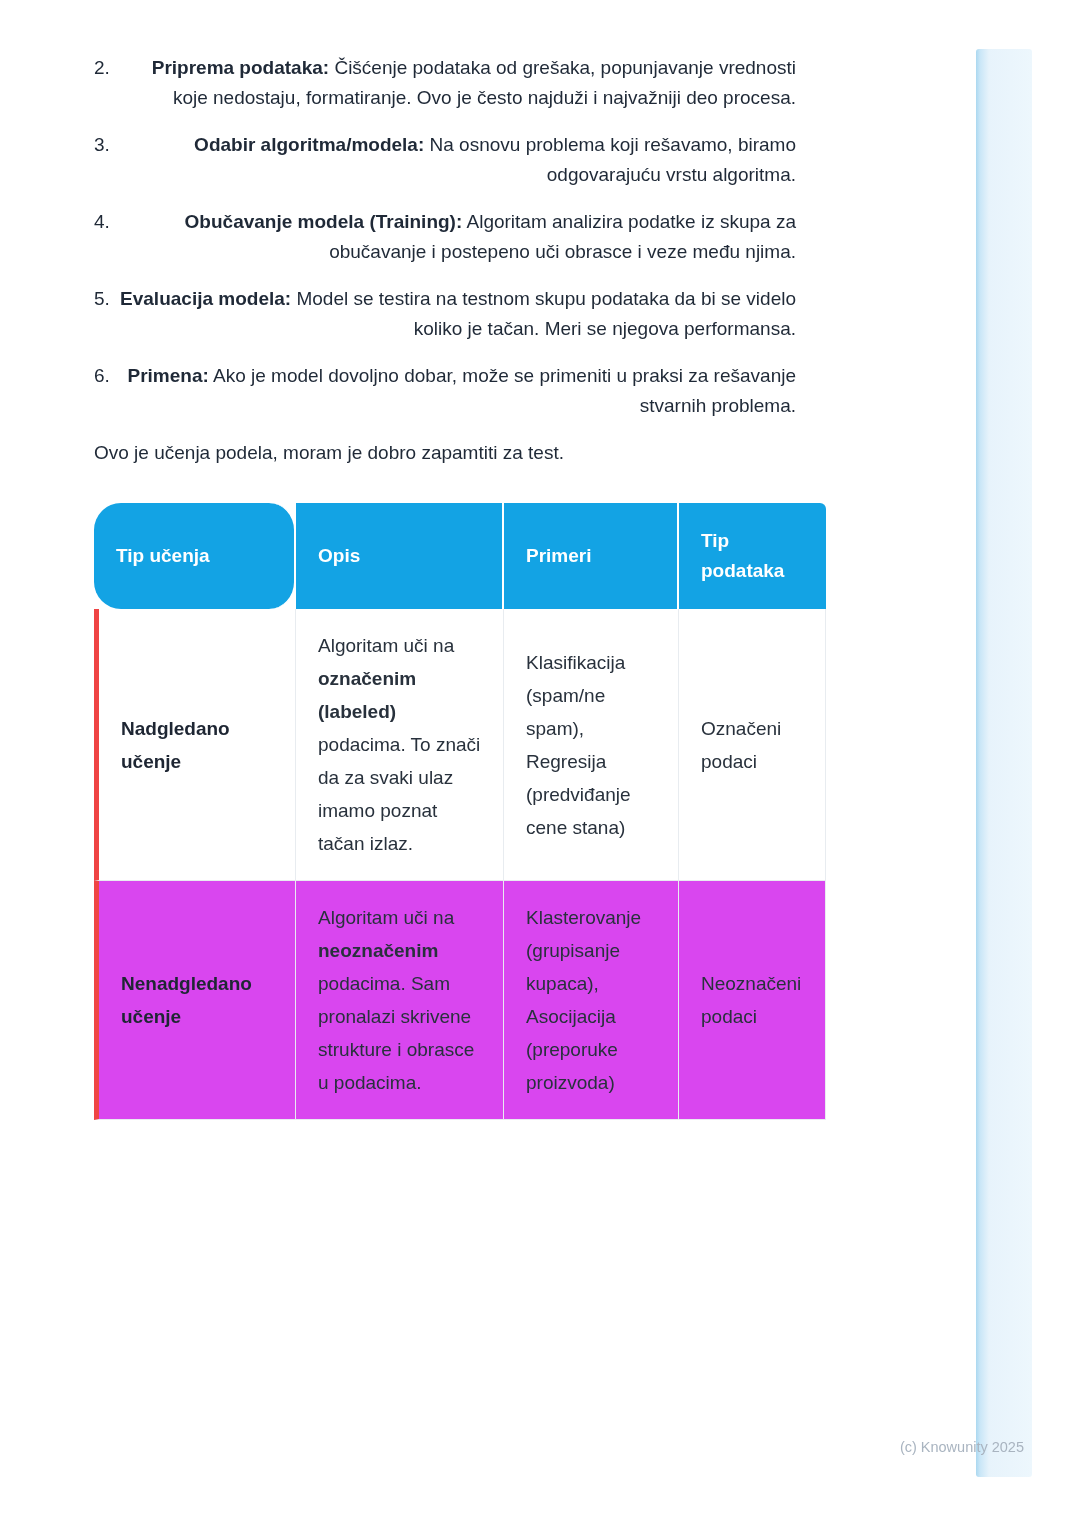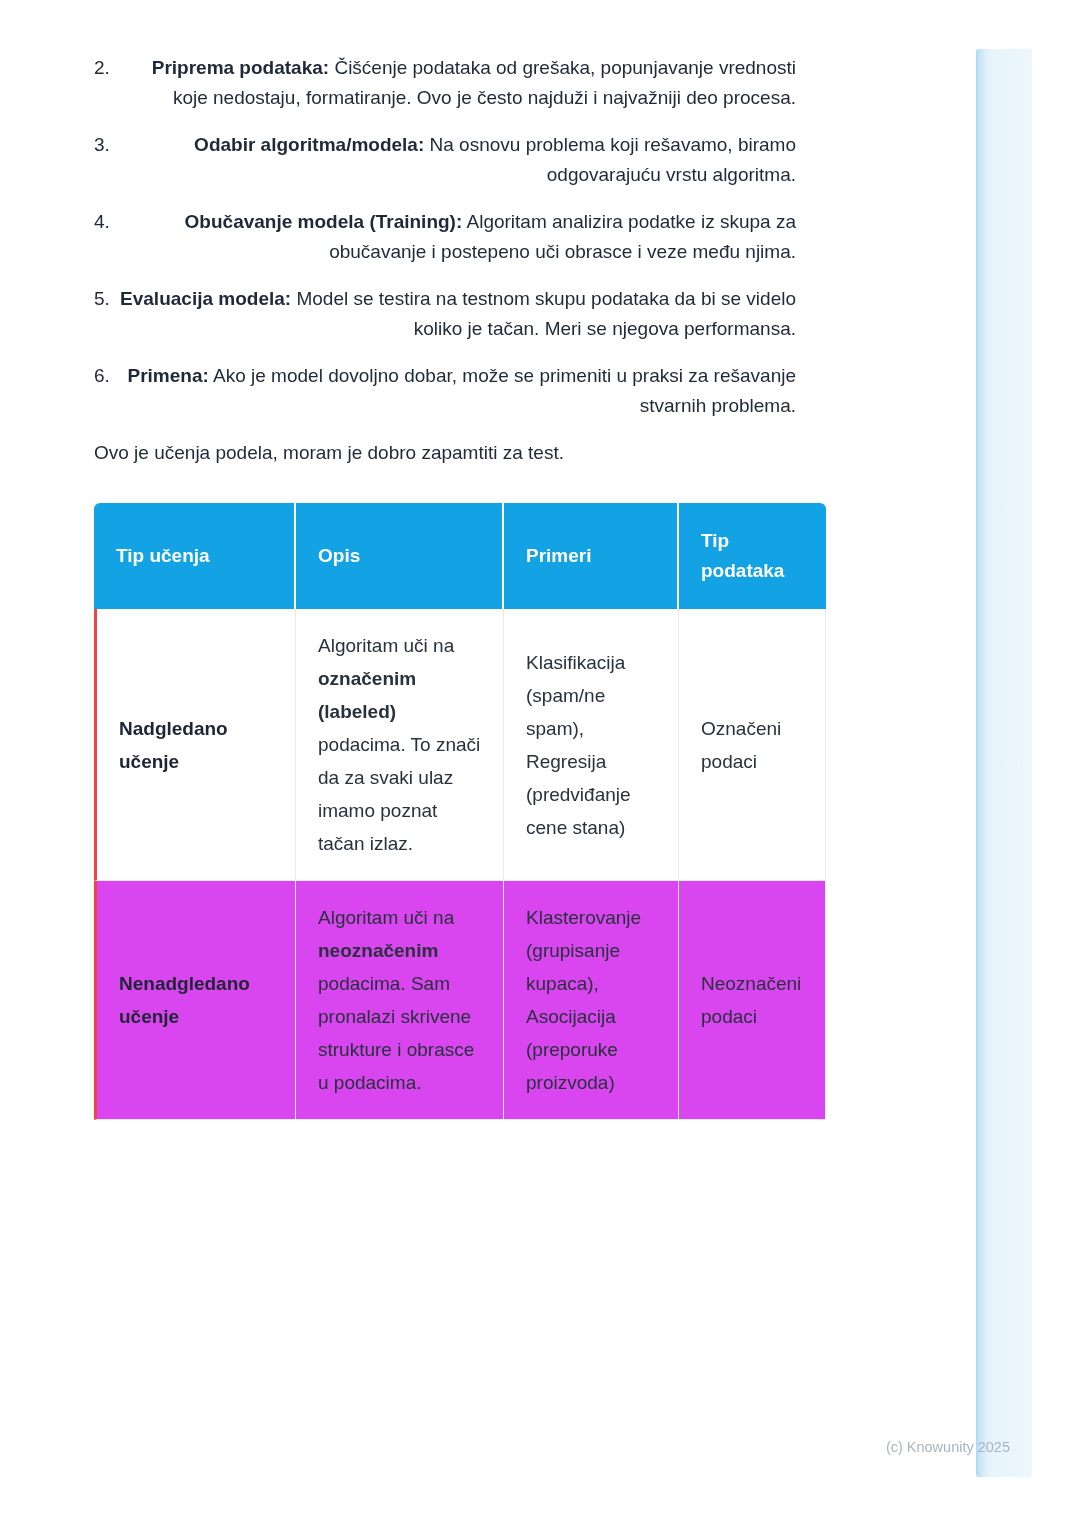--- a/index.html
+++ b/index.html
@@ -53,44 +53,44 @@
     color: #ffffff;
     font-weight: 700;
     text-align: left;
     vertical-align: middle;
     height: 106px;
     padding: 20px 14px 20px 22px;
     border-right: 2px solid #ffffff;
     line-height: 30px;
   }
   table.ml-table th:last-child { border-right: none; border-top-right-radius: 6px; }
-  table.ml-table th:first-child { border-top-left-radius: 6px; }
+  table.ml-table th:first-child { border-top-left-radius: 6px; border-radius: 27px; }
   table.ml-table td {
     padding: 20px 14px 20px 22px;
     vertical-align: middle;
     border-right: 1px solid #E8ECF0;
     border-bottom: 1px solid #E8ECF0;
     background: #ffffff;
   }
-  table.ml-table td:first-child { border-left: 3px solid #ef4444; margin-top: 24px; }
+  table.ml-table td:first-child { border-left: 5px solid #ef4444; margin-top: 24px; }
   table.ml-table tr.alt td { background: #d946ef; }
   table.ml-table tr.top-align td { vertical-align: top; }
   td.cell-type { font-weight: 700; color: #1E2633; }
   
   .highlight-bar {
     position: absolute;
     left: 976px; top: 49px;
     width: 56px; height: 1428px;
     border-radius: 3px;
     background: linear-gradient(90deg, #ABD8F0 0px, #C9E6F7 4px, #E7F3FB 13px, #EDF7FD 100%);
   }
   
   .watermark {
     position: absolute;
-    top: 1438px; right: 70px;
+    top: 1438px; right: 56px;
     font-size: 14.5px; line-height: 18px;
     color: #A9B4C0;
     white-space: nowrap;
   }
 </style>
 </head>
 <body>
 
 <div class="page">
   <div class="highlight-bar"></div>

